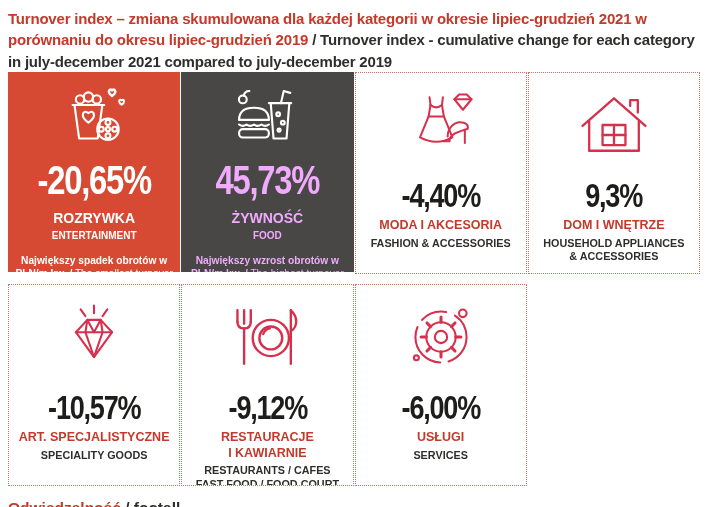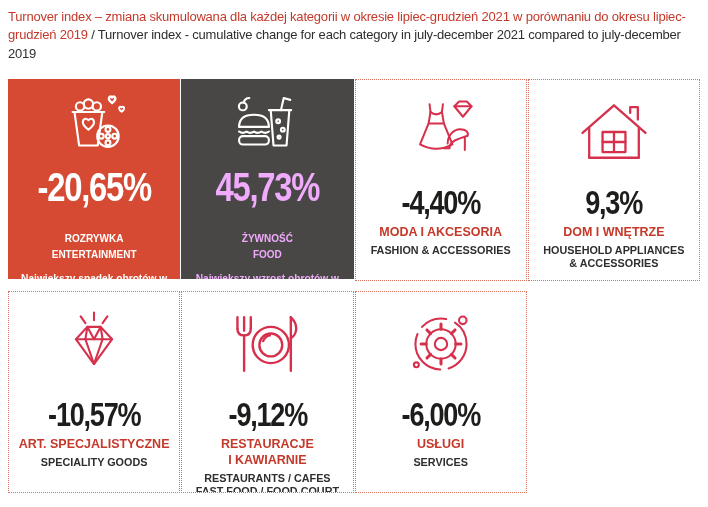--- a/index.html
+++ b/index.html
@@ -1,41 +1,41 @@
 <!DOCTYPE html>
 <html><head>
 <meta charset="utf-8">
 <style>
   * { margin:0; padding:0; box-sizing:border-box; }
   html,body { width:708px; height:507px; background:#fff; overflow:hidden;
               font-family:"Liberation Sans", sans-serif; }
   .page { padding:8px 8px 0 8px; }
 
-  .header { font-size:13px; font-weight:normal; line-height:1.42; color:#2f2e2c;
-            letter-spacing:-0.2px; margin-bottom:16px; }
+  .header { font-size:15px; font-weight:bold; line-height:1.42; color:#2f2e2c;
+            letter-spacing:-0.2px; margin-bottom:0; }
   .header .pl { color:#c5392a; }
 
   .grid { display:grid; grid-template-columns:repeat(4,1fr); gap:10px 1px; }
 
   .card { height:200px; text-align:center; padding:8px 5px 6px 5px;
           display:flex; flex-direction:column; align-items:center; overflow:hidden; }
   .card.red  { background:#d64a33; color:#fff; }
   .card.dark { background:#484746; color:#f0abfc; }
   .card.outline { background:#fff; border:1px dotted #d4705c; padding-top:12px; height:202px; }
 
   .icon-wrap { height:76px; display:flex; align-items:center; justify-content:center; flex:none; }
   .card.outline .icon-wrap { height:80px; }
 
   .value { display:inline-block; font-weight:bold; letter-spacing:-1.5px;
            transform:scaleX(0.82); line-height:1; white-space:nowrap; }
   .card.red .value, .card.dark .value { font-size:40px; margin-top:4px; }
   .card.outline .value { font-size:33px; color:#1d1d1b; margin-top:14px; }
 
   .label-pl { font-weight:bold; white-space:pre-line; line-height:1.25; }
-  .card.red .label-pl, .card.dark .label-pl { font-size:10px; margin-top:26px; }
+  .card.red .label-pl, .card.dark .label-pl { font-size:14px; margin-top:10px; }
   .card.outline .label-pl { font-size:12.5px; color:#c5392a; margin-top:6px; }
 
   .label-en { font-weight:bold; white-space:pre-line; line-height:1.25; margin-top:3px; }
   .card.red .label-en, .card.dark .label-en { font-size:10px; }
   .card.outline .label-en { font-size:10.8px; color:#2f2e2c; }
 
   .desc { font-size:10.2px; line-height:1.3; margin-top:11px; padding:0 2px; }
   .desc b { font-weight:bold; }
 
   .footer { margin-top:13px; font-size:15.5px; font-weight:bold; }

